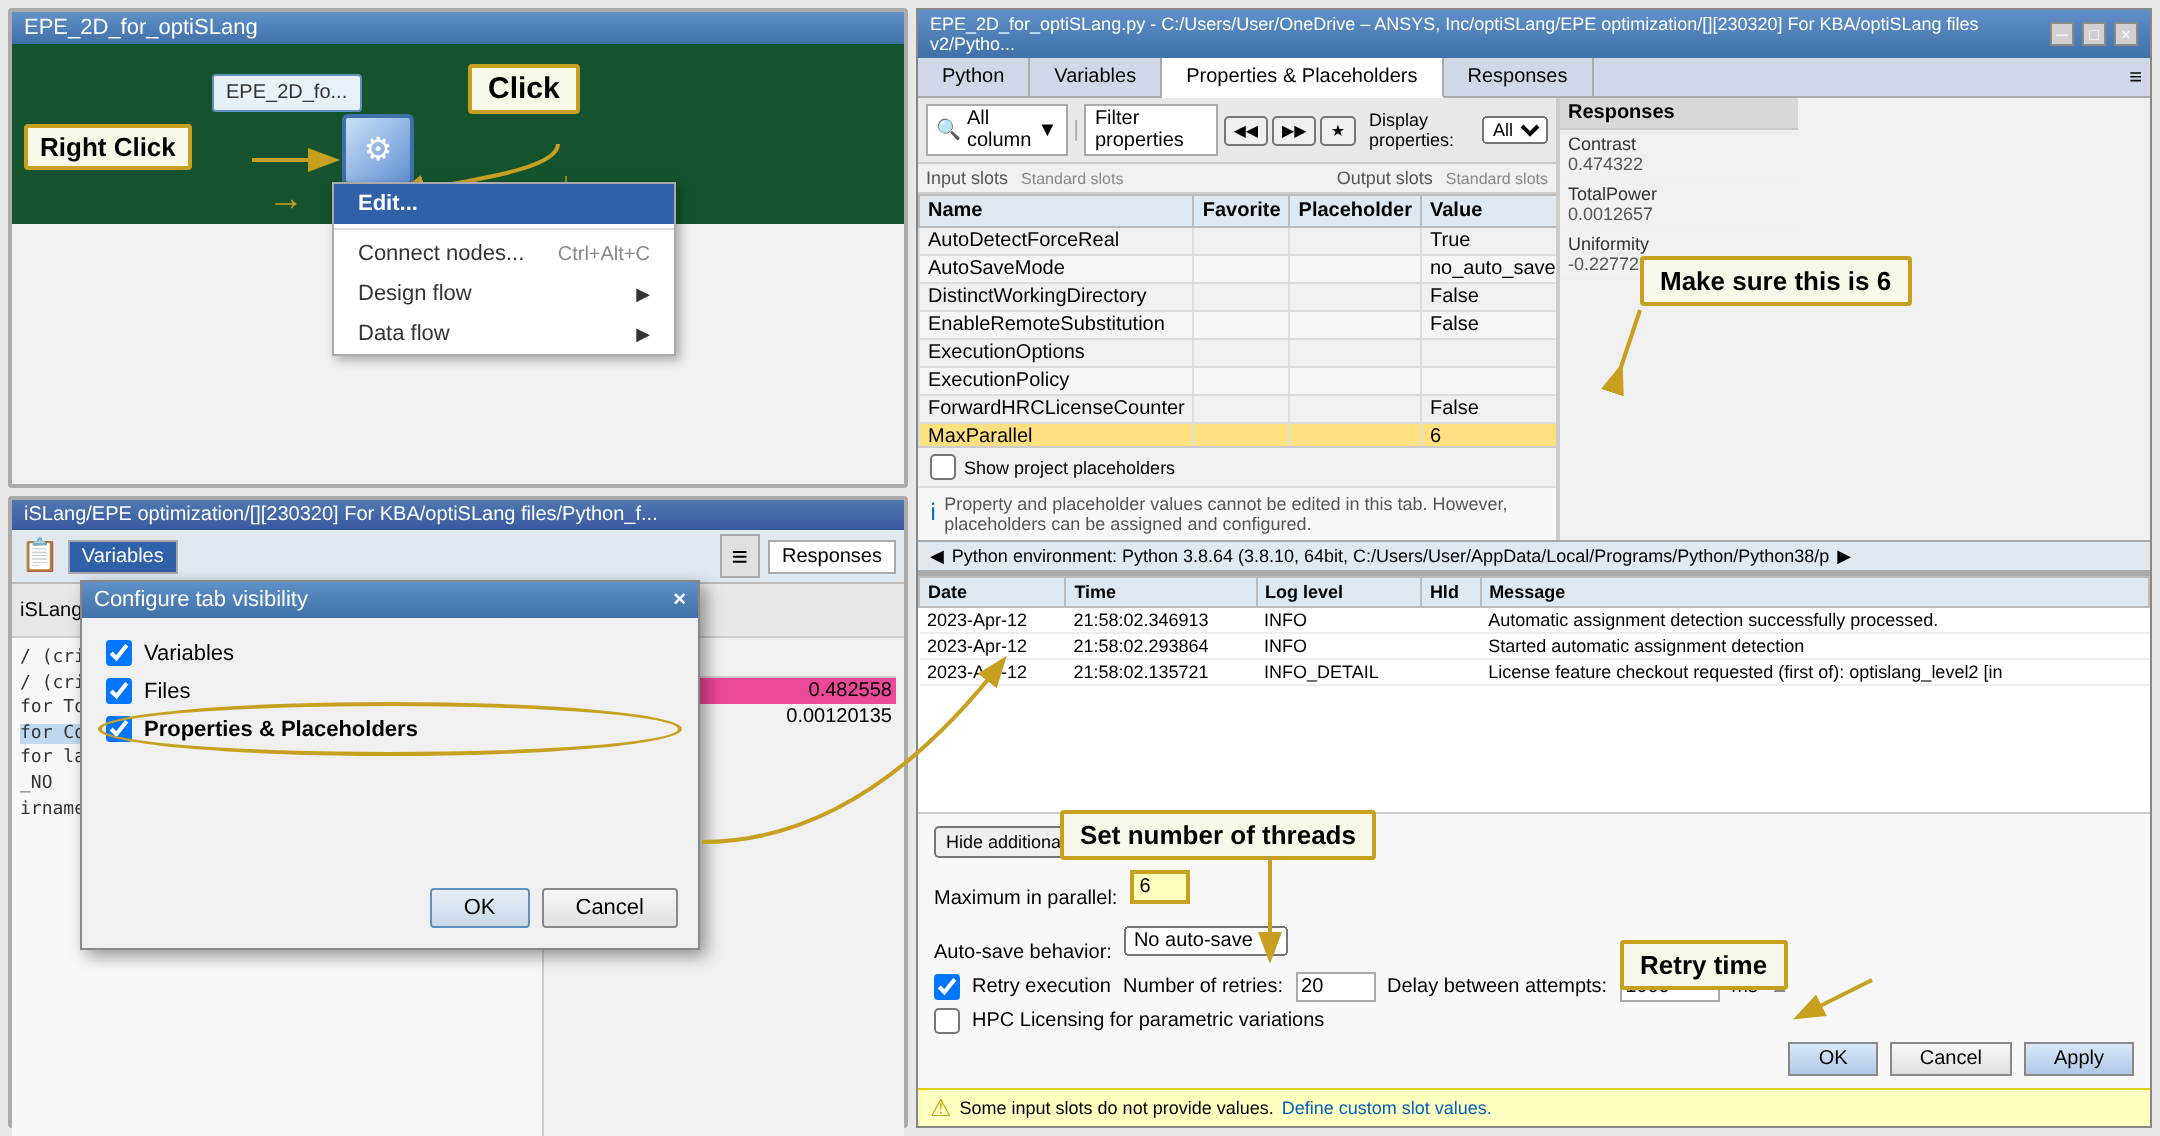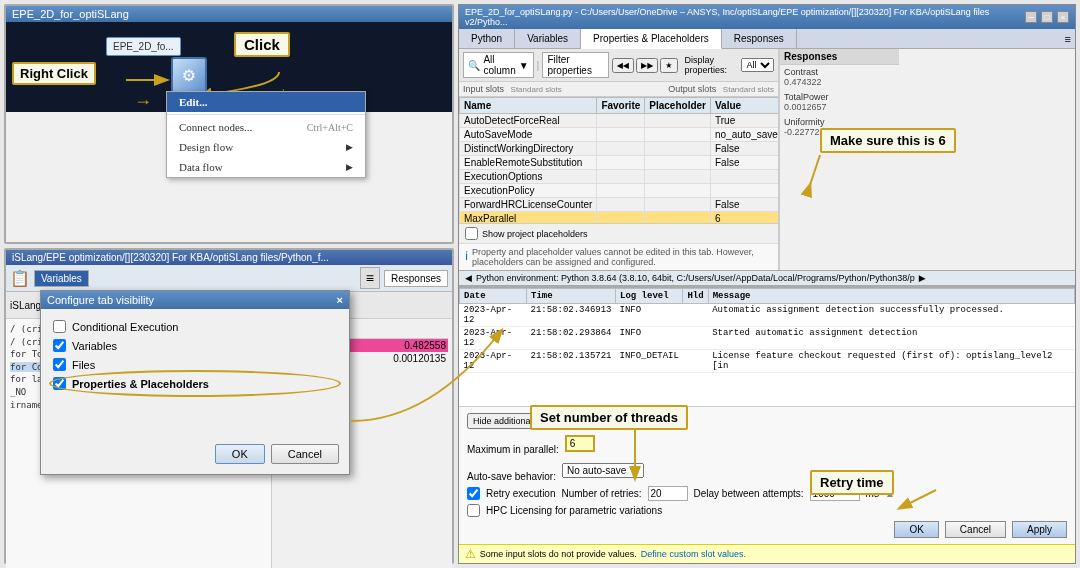--- a/index.html
+++ b/index.html
@@ -29,21 +29,21 @@
       background: linear-gradient(to bottom, #6090c8, #4070a8);
       color: white;
       padding: 2px 6px;
       font-size: 11px;
       display: flex;
       align-items: center;
       gap: 4px;
     }
 
     .node-canvas {
-      background: #0f172a;
+      background: #14532d;
       height: 90px;
       position: relative;
       overflow: hidden;
       text-align: right;
     }
 
     .node-box {
       position: absolute;
       left: 100px;
       top: 15px;
@@ -88,23 +88,22 @@
     }
 
     
     .context-menu {
       position: absolute;
       left: 160px;
       top: 85px;
       background: white;
       border: 1px solid #aaa;
       box-shadow: 2px 2px 5px rgba(0,0,0,0.3);
-      width: 200px;
+      width: 172px;
       z-index: 10;
-      font-family: Liberation Serif, serif;
     }
 
     .context-menu-item {
       padding: 4px 12px;
       font-size: 11px;
       color: #333;
       display: flex;
       align-items: center;
       justify-content: space-between;
     }
@@ -670,24 +669,20 @@
     </div>
   </div>
 </div>
 
 <div class="configure-dialog">
   <div class="title-bar">
     <span>Configure tab visibility</span>
     <span class="close-btn">×</span>
   </div>
   <div class="content">
-    <div class="checkbox-item">
-      <input type="checkbox" style="">
-      <label>Conditional Execution</label>
-    </div>
     <div class="checkbox-item">
       <input type="checkbox" checked="" style="">
       <label>Variables</label>
     </div>
     <div class="checkbox-item">
       <input type="checkbox" checked="" style="">
       <label>Files</label>
     </div>
 
     <div class="checkbox-item" style="position:relative;">
@@ -874,21 +869,21 @@
     </div>
   </div>
 
   <div class="python-env-bar">
     <span style="cursor:pointer;">◀</span>
     <span>Python environment: Python 3.8.64 (3.8.10, 64bit, C:/Users/User/AppData/Local/Programs/Python/Python38/p</span>
     <span style="cursor:pointer;">▶</span>
   </div>
 
   <div class="log-area">
-    <div style="overflow-y:auto;height:100%;font-family:Liberation Mono, monospace;">
+    <div style="overflow-y:auto;height:100%;">
       <table class="log-table">
         <thead>
           <tr>
             <th>Date</th>
             <th>Time</th>
             <th>Log level</th>
             <th>Hld</th>
             <th>Message</th>
           </tr>
         </thead>

